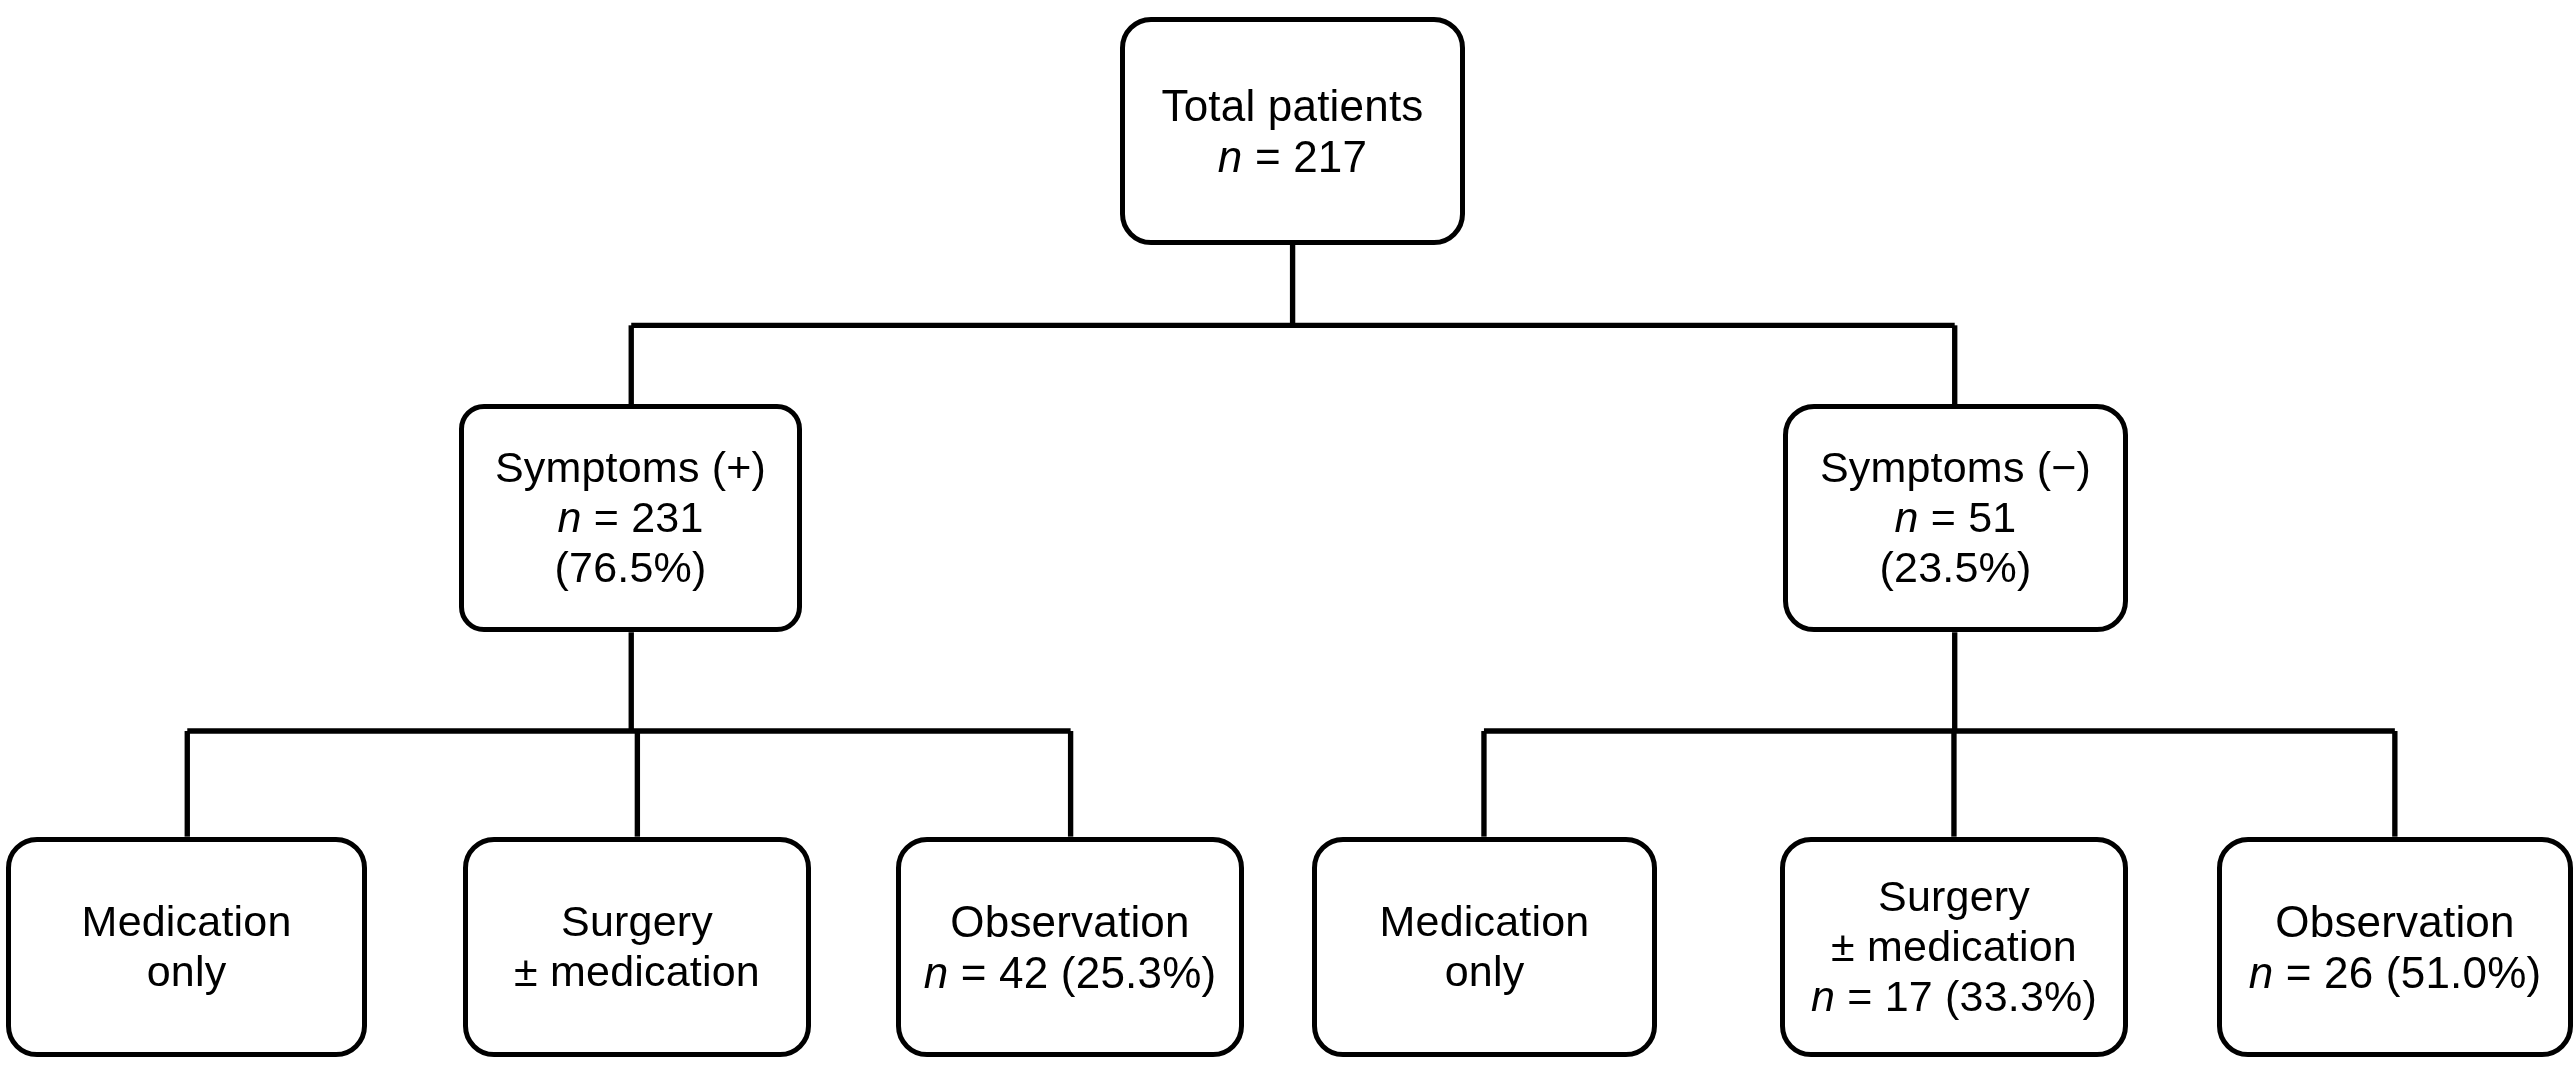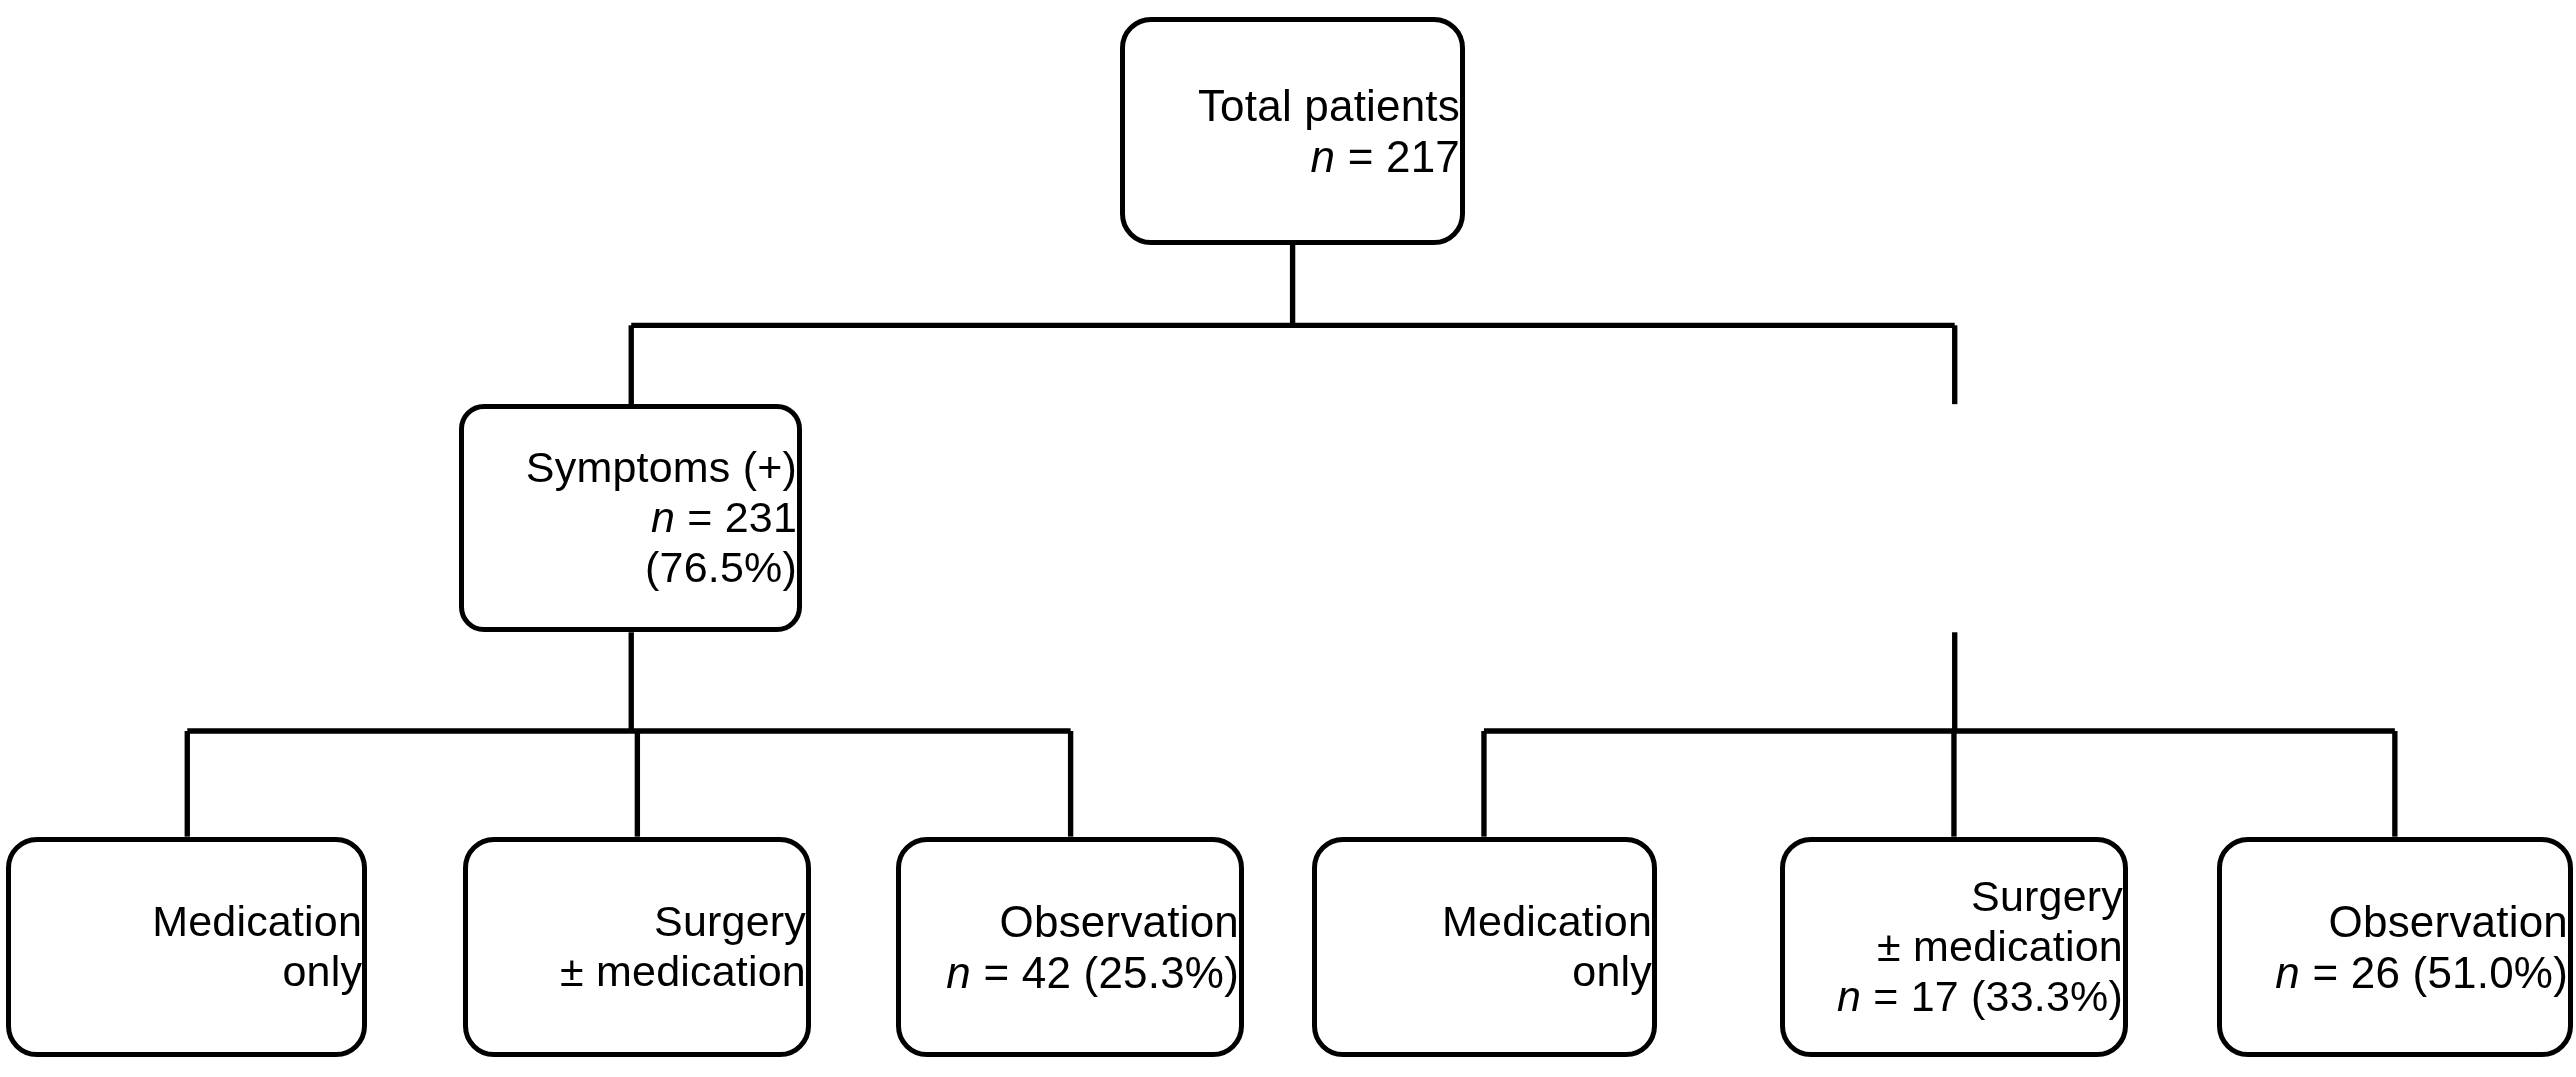--- a/index.html
+++ b/index.html
@@ -27,21 +27,21 @@
     pointer-events: none;
   }
   .node {
     position: absolute;
     box-sizing: border-box;
     background: #ffffff;
     border: 5.4px solid #000000;
     border-radius: 31px;
     display: flex;
     flex-direction: column;
-    align-items: flex-end;
+    align-items: center;
     justify-content: center;
     text-align: center;
     color: #000000;
     z-index: 2;
   }
   .node .line {
     display: block;
     font-size: 44px;
     line-height: 1.16;
     white-space: nowrap;
@@ -95,20 +95,25 @@
     <span class="line">Total patients</span>
     <span class="line"><i class="italic-n">n</i><span> = 217</span></span>
   </div>
 
   <div class="node lvl2-pos three-line">
     <span class="line">Symptoms (+)</span>
     <span class="line"><i class="italic-n">n</i><span> = 231</span></span>
     <span class="line">(76.5%)</span>
   </div>
 
+  <div class="node lvl2-neg three-line">
+    <span class="line">Symptoms (−)</span>
+    <span class="line"><i class="italic-n">n</i><span> = 51</span></span>
+    <span class="line">(23.5%)</span>
+  </div>
 
   <div class="node leaf leaf-1 three-line">
     <span class="line">Medication</span>
     <span class="line">only</span>
   </div>
 
   <div class="node leaf leaf-2 three-line">
     <span class="line">Surgery</span>
     <span class="line">± medication</span>
   </div>

